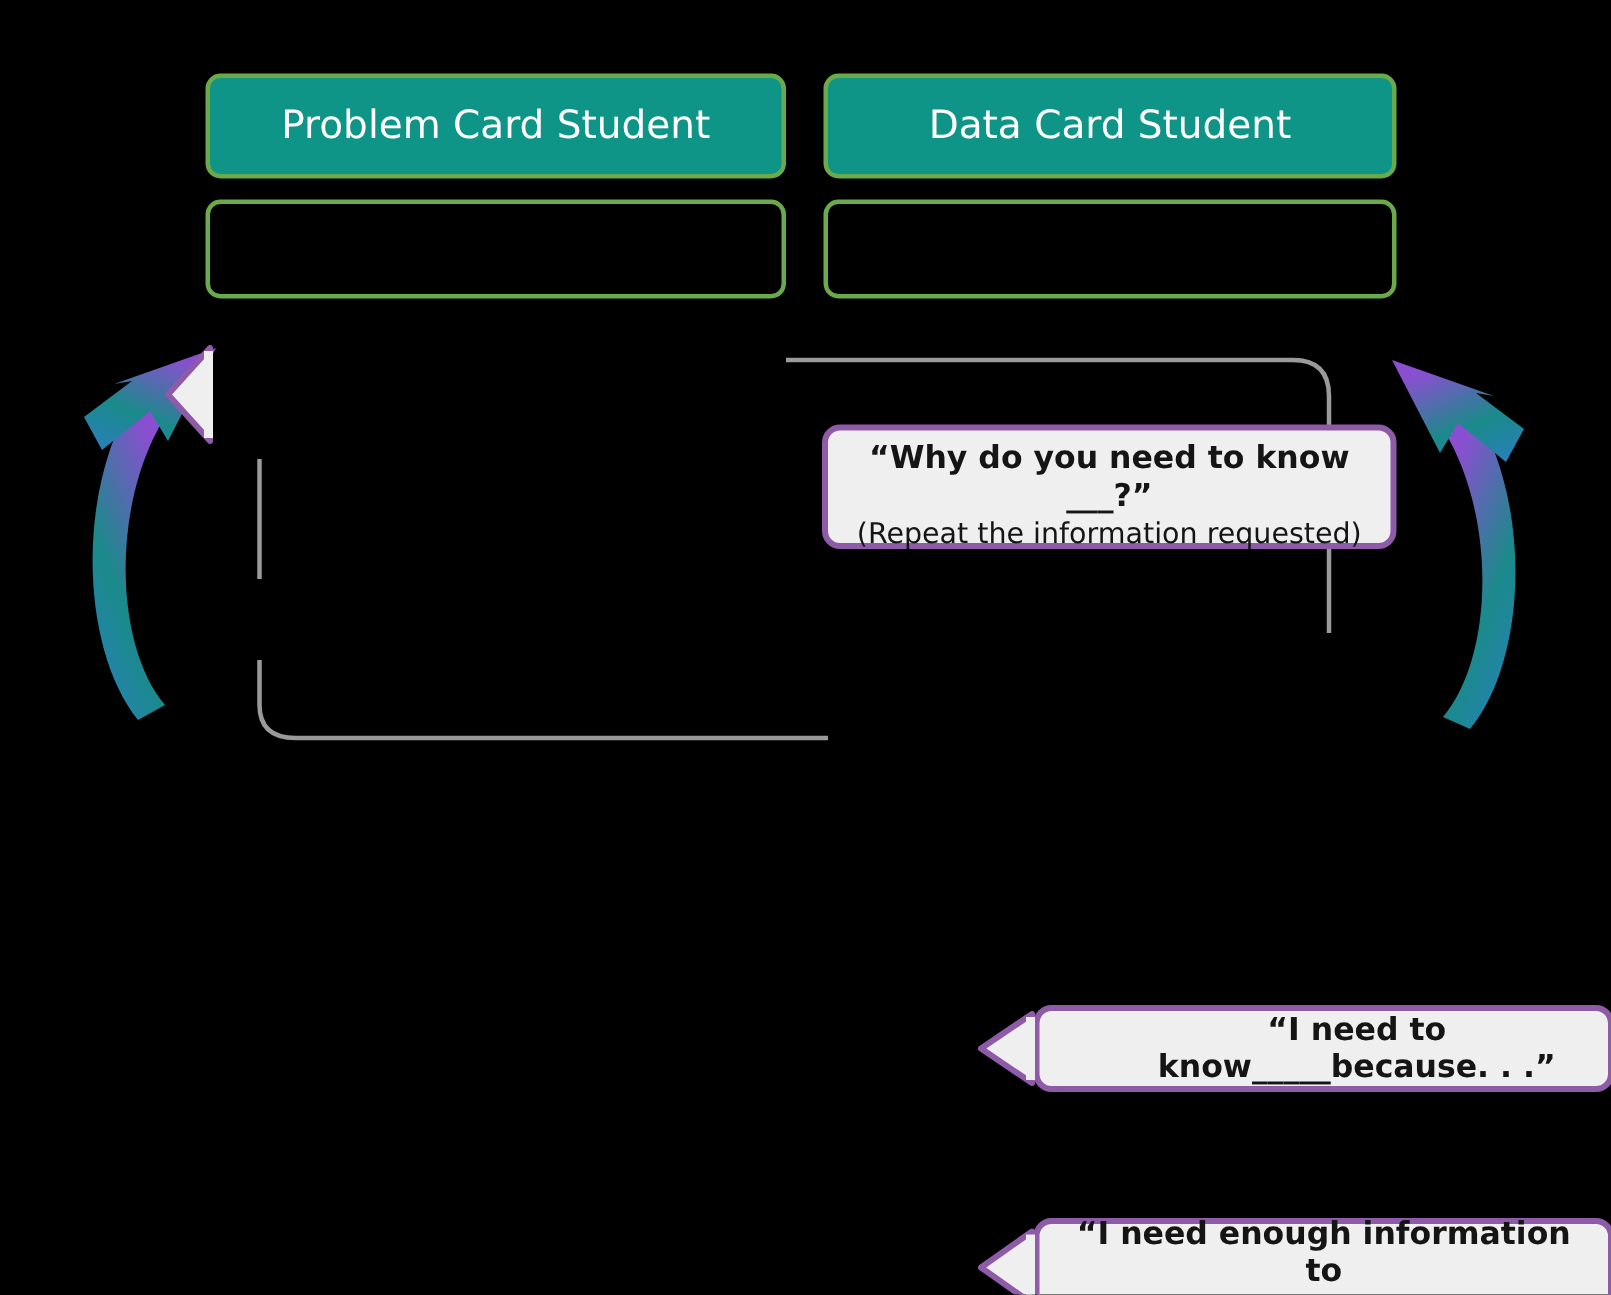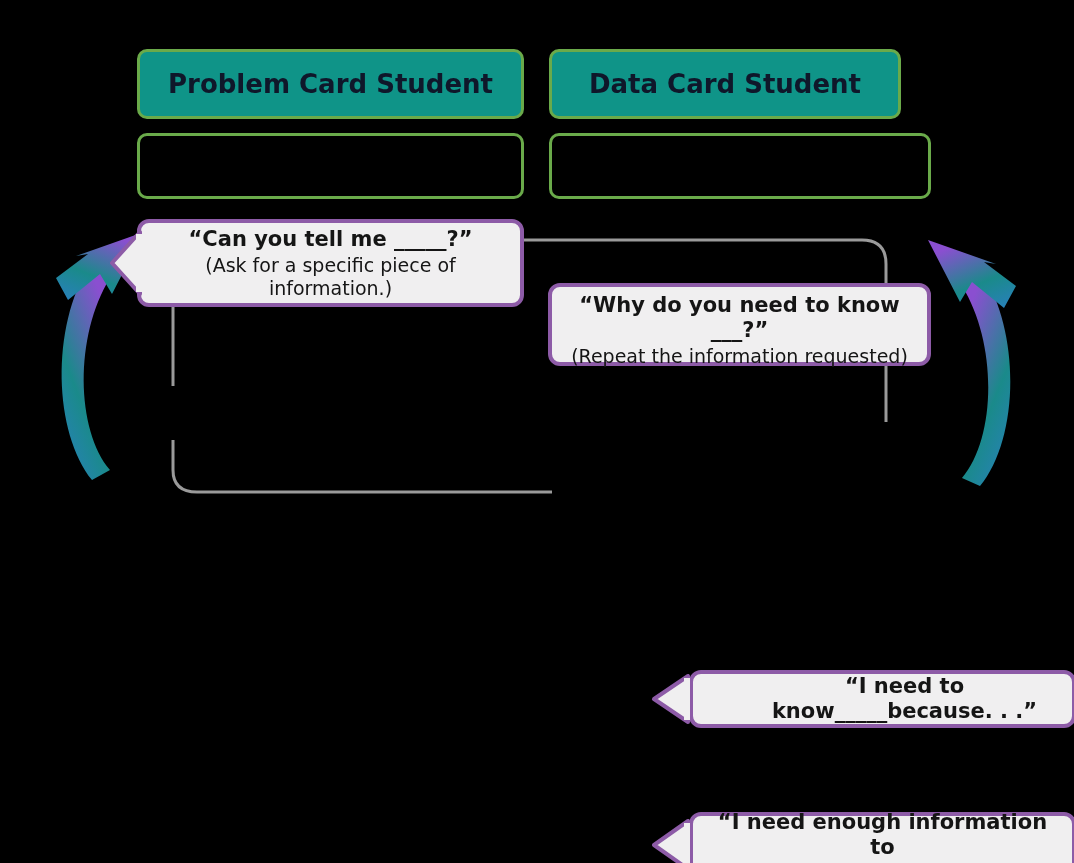--- a/index.html
+++ b/index.html
@@ -26,22 +26,22 @@
   .abs { position: absolute; box-sizing: border-box; }
 
   
   .pill-teal {
     background: #0f9488;
     border: 3px solid #6aaa4a;
     border-radius: 10px;
     display: flex;
     align-items: center;
     justify-content: center;
-    color: #0f172a;
-    font-weight: bold;
+    color: #ffffff;
+    font-weight: normal;
   }
 
   
   .box-green {
     background: #000000;
     border: 3px solid #6aaa4a;
     border-radius: 10px;
     display: flex;
     align-items: center;
     justify-content: center;
@@ -118,38 +118,32 @@
              L 56 58
              C 92 116, 90 210, 56 250
              Z" fill="url(#gradR)"></path>
     <path d="M 90 36 L 22 12 L 54 74 L 66 54 L 98 80 L 110 58 L 78 34 Z" fill="url(#gradR)"></path>
   </svg>
 
   <div class="abs pill-teal" style="left:137px; top:49px; width:387px; height:70px; font-size:26px;">
     <span>Problem Card Student</span>
   </div>
 
-  <div class="abs pill-teal" style="left:549px; top:49px; width:352px; height:70px; font-size:26px;">
+  <div class="abs pill-teal" style="left:549px; top:49px; width:382px; height:70px; font-size:26px;">
     <span>Data Card Student</span>
   </div>
 
   <div class="abs box-green" style="left:137px; top:133px; width:387px; height:66px;">
     <span></span>
   </div>
 
   <div class="abs box-green" style="left:549px; top:133px; width:382px; height:66px;">
     <span></span>
   </div>
 
-  <div class="abs bubble" style="left:137px; top:219px; width:387px; height:88px;">
-    <div class="bubble-text">
-      <div class="line-bold" style="font-size:21px; line-height:1.2;">“Can you tell me _____?”</div>
-      <div class="line-reg" style="font-size:19px; line-height:1.2; margin-top:2px;">(Ask for a specific piece of information.)</div>
-    </div>
-  </div>
   <svg class="tail" width="32" height="66" style="left:110px; top:230px;">
     <path d="M 30 2 L 30 64 L 30 64 L 2 33 Z" fill="#f0eff0" stroke="#8d5ba7" stroke-width="4" stroke-linejoin="round"></path>
     <rect x="26" y="4" width="8" height="58" fill="#f0eff0"></rect>
   </svg>
 
   <div class="abs bubble" style="left:548px; top:283px; width:383px; height:83px;">
     <div class="bubble-text">
       <div class="line-bold" style="font-size:21px; line-height:1.2;margin-top:12px;">“Why do you need to know ___?”</div>
       <div class="line-reg" style="font-size:19px; line-height:1.2; margin-top:2px;">(Repeat the information requested)</div>
     </div>

